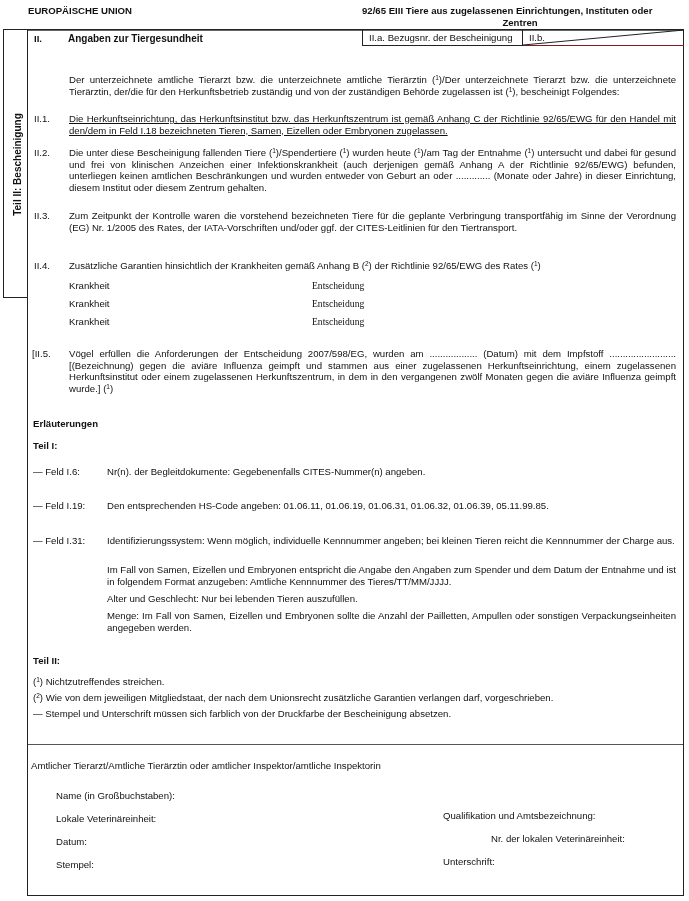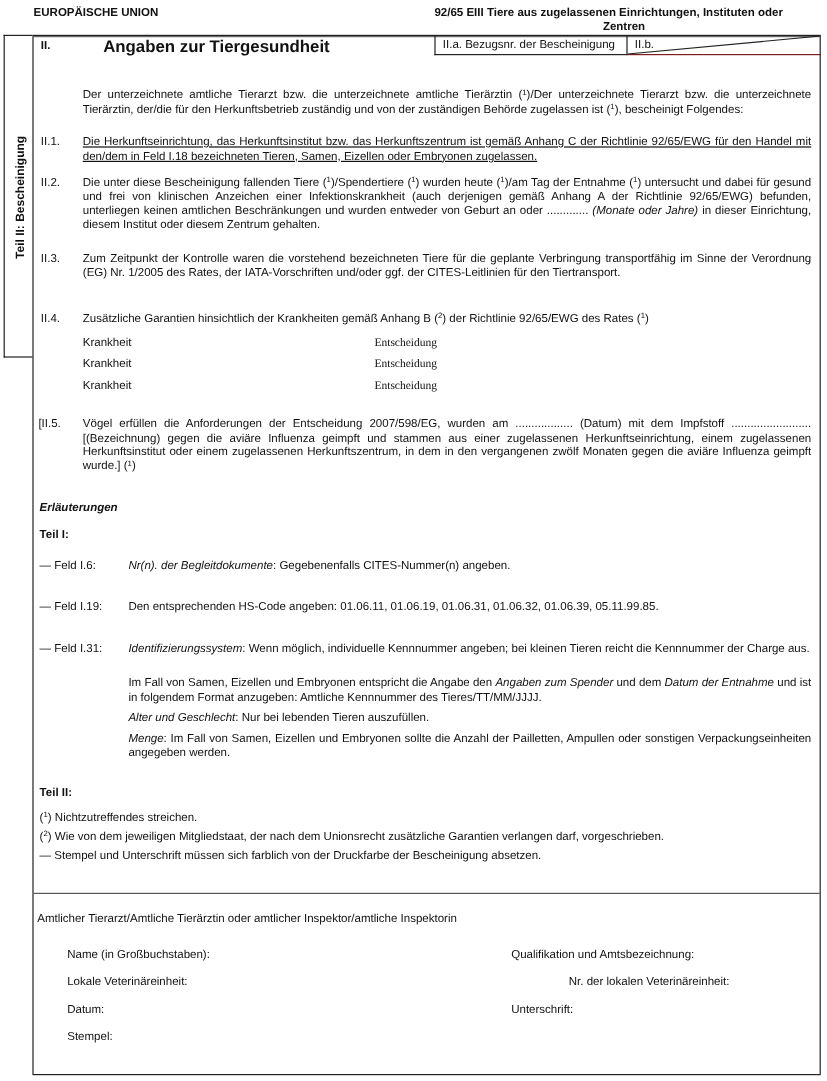--- a/index.html
+++ b/index.html
@@ -45,53 +45,53 @@
     }
     .box-iib {
       position: absolute; left: 495px; top: 0; width: 161px; height: 16px;
       border-bottom: 1px solid #7f1d1d;
       padding-left: 6px; line-height: 15px;
     }
     .box-iib svg { position: absolute; left: 0; top: 0; }
     .sec-num { position: absolute; left: 6px; }
     .sec-text { position: absolute; left: 41px; width: 607px; text-align: justify; }
     .bold { font-weight: bold; }
-    .ital { font-style: italic; }
+    .ital { }
     sup { font-size: 6.5px; vertical-align: top; line-height: 8px; }
     .kr-row { position: absolute; left: 41px; width: 600px; }
     .kr-row .k { position: absolute; left: 0; }
     .kr-row .e { position: absolute; left: 243px; font-family: Liberation Serif, serif; }
     .sep {
       position: absolute; left: 0; right: 0; top: 714px; border-top: 1px solid #555;
     }
     .abs { position: absolute; }
     .notes-text { position: absolute; left: 5px; width: 645px; text-align: justify; }
     .feld-label { position: absolute; left: 5px; }
     .feld-body { position: absolute; left: 79px; width: 569px; text-align: justify; }
     .sig-left { position: absolute; left: 28px; }
-    .sig-right { position: absolute; left: 398px; }
+    .sig-right { position: absolute; left: 415px; margin-top: 20px; }
   </style>
 </head>
 <body>
 
 <div class="hdr-left">EUROPÄISCHE UNION</div>
 <div class="hdr-right">
   <span>92/65 EIII Tiere aus zugelassenen Einrichtungen, Instituten oder</span>
   <span class="l2">Zentren</span>
 </div>
 
 <div class="side-tab">
   <div class="side-tab-label">Teil II: Bescheinigung</div>
 </div>
 
 <div class="frame">
   <div class="hdr-row-top"></div>
 
   <div class="sec-num bold" style="top:3px;">II.</div>
-  <div class="abs bold" style="left:58px; top:3px; font-size:14px;">Angaben zur Tiergesundheit</div>
+  <div class="abs bold" style="left:40px; top:3px; font-size:10px;">Angaben zur Tiergesundheit</div>
   <div class="box-iia">
     <span>II.a. Bezugsnr. der Bescheinigung</span>
   </div>
   <div class="box-iib">
     <svg width="161" height="16">
       <line x1="0" y1="15" x2="161" y2="0" stroke="#222" stroke-width="1"></line>
     </svg>
     <span style="position:relative;">II.b.</span>
   </div>
 

